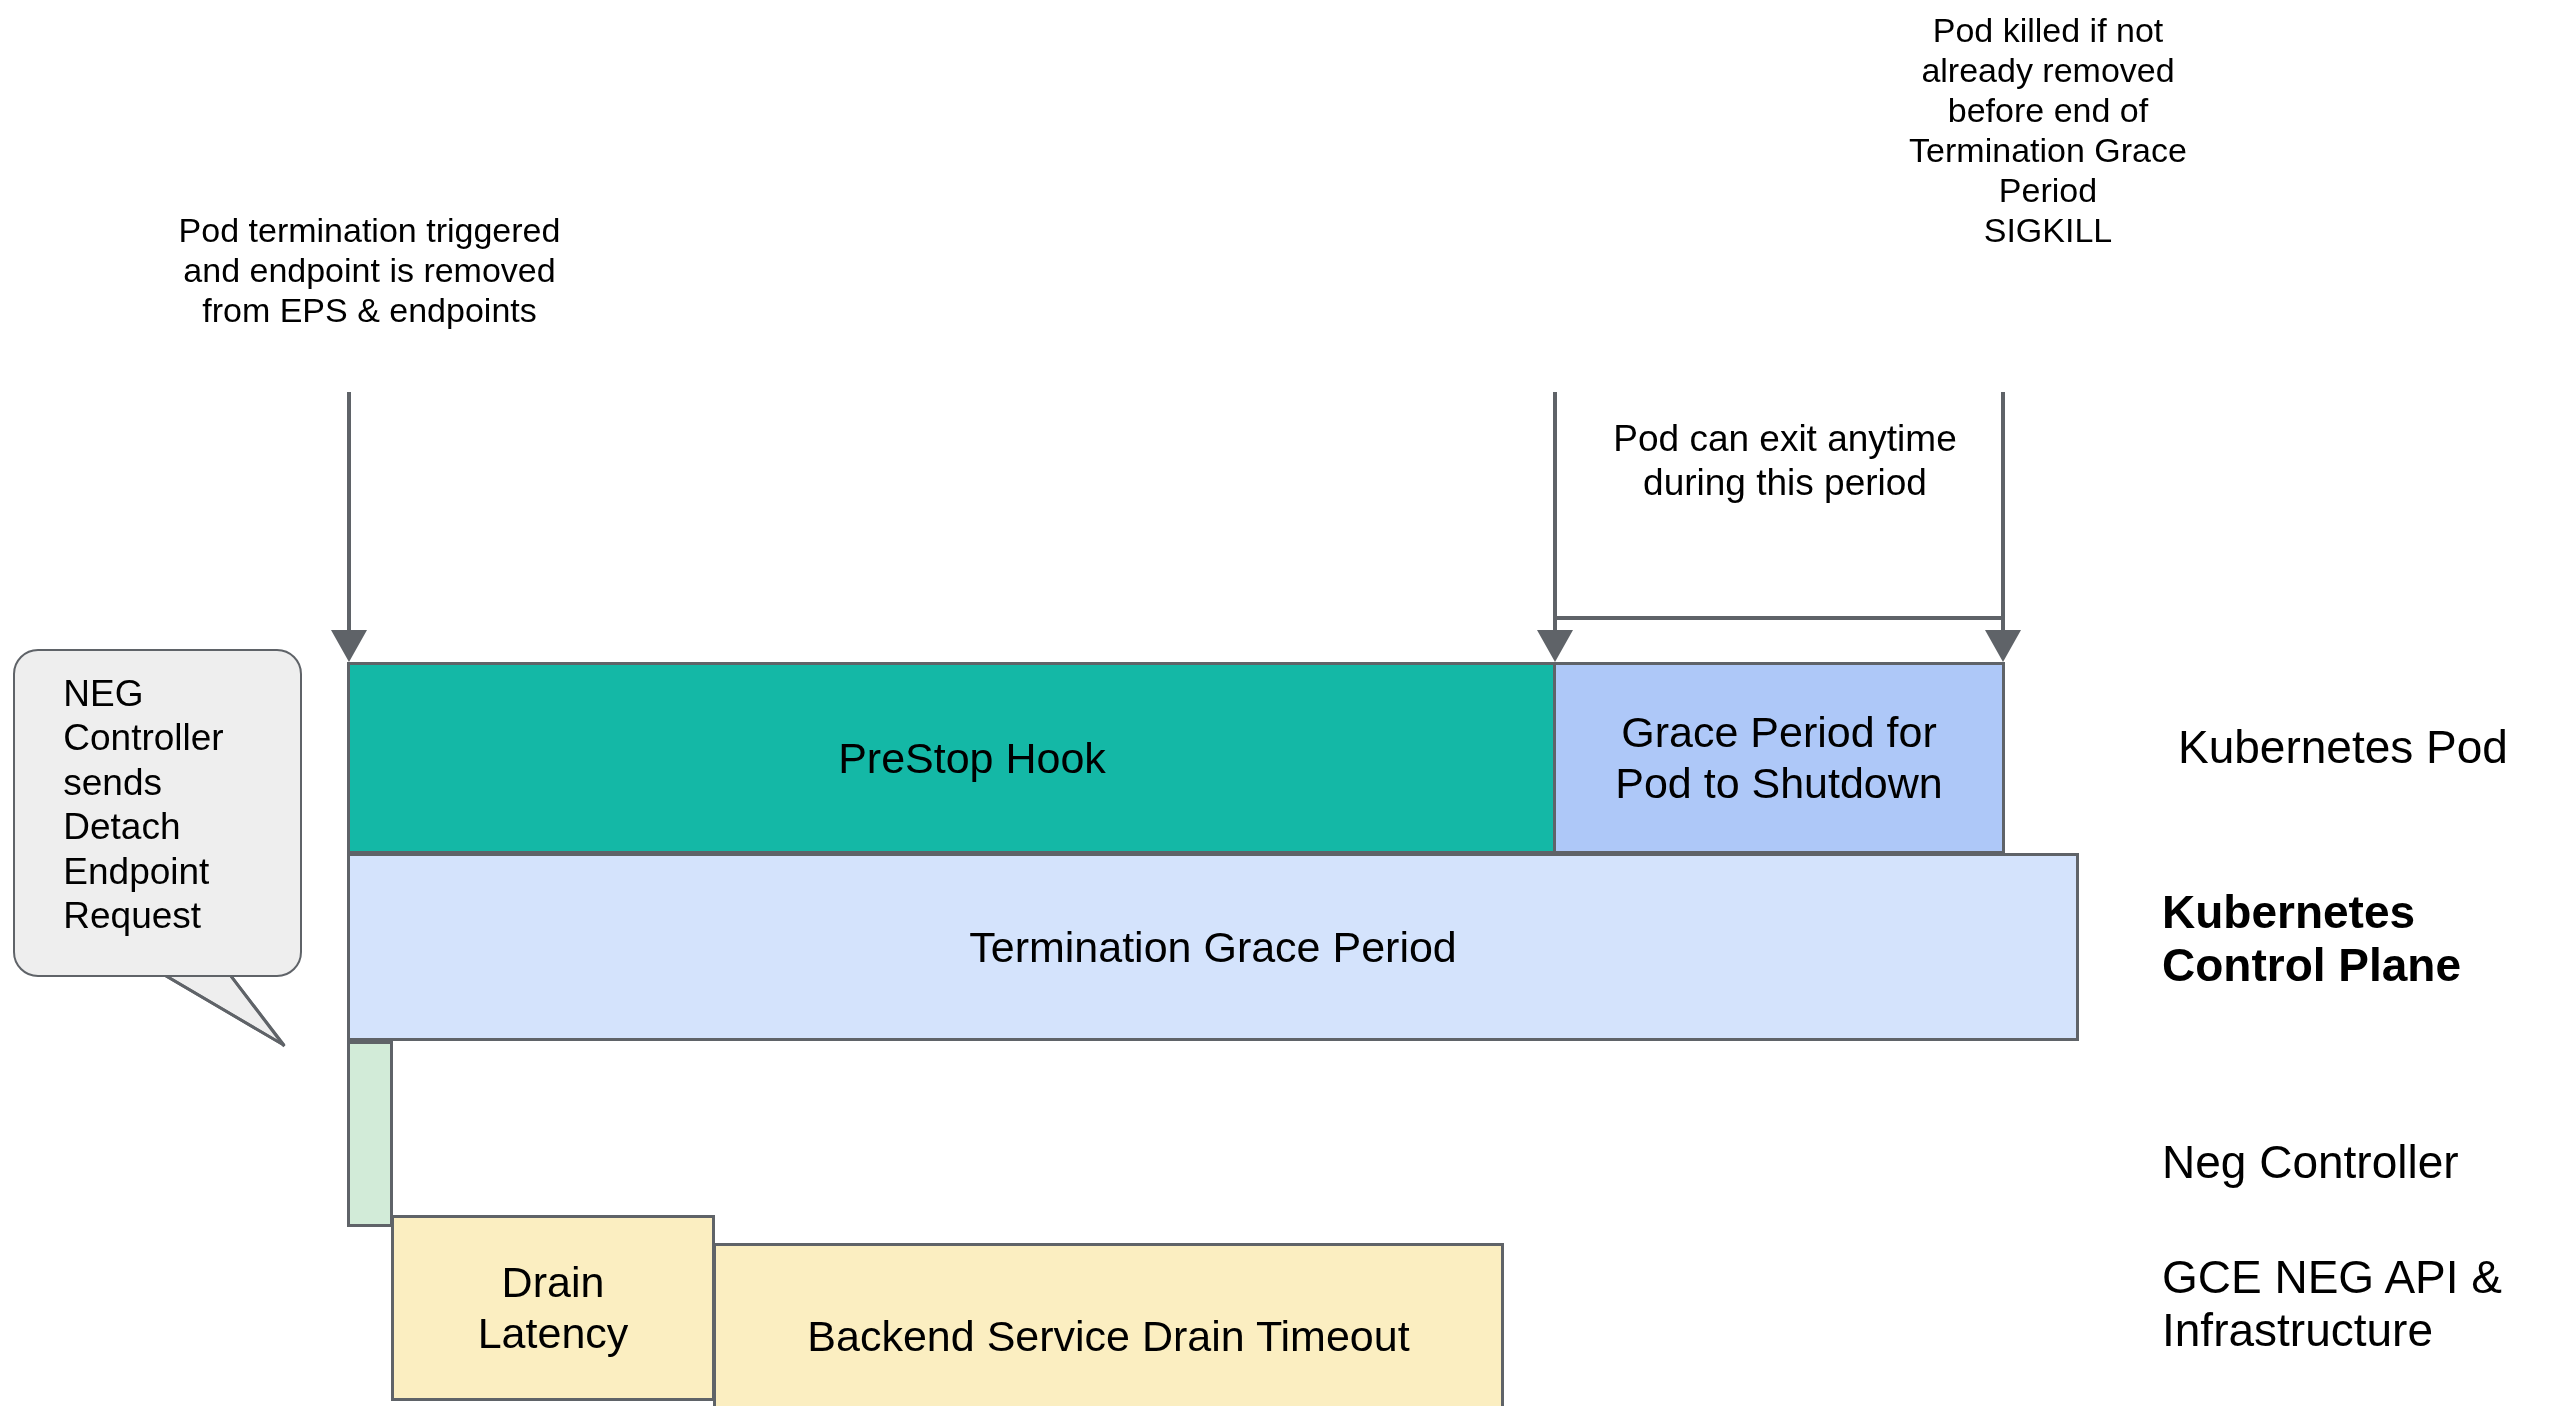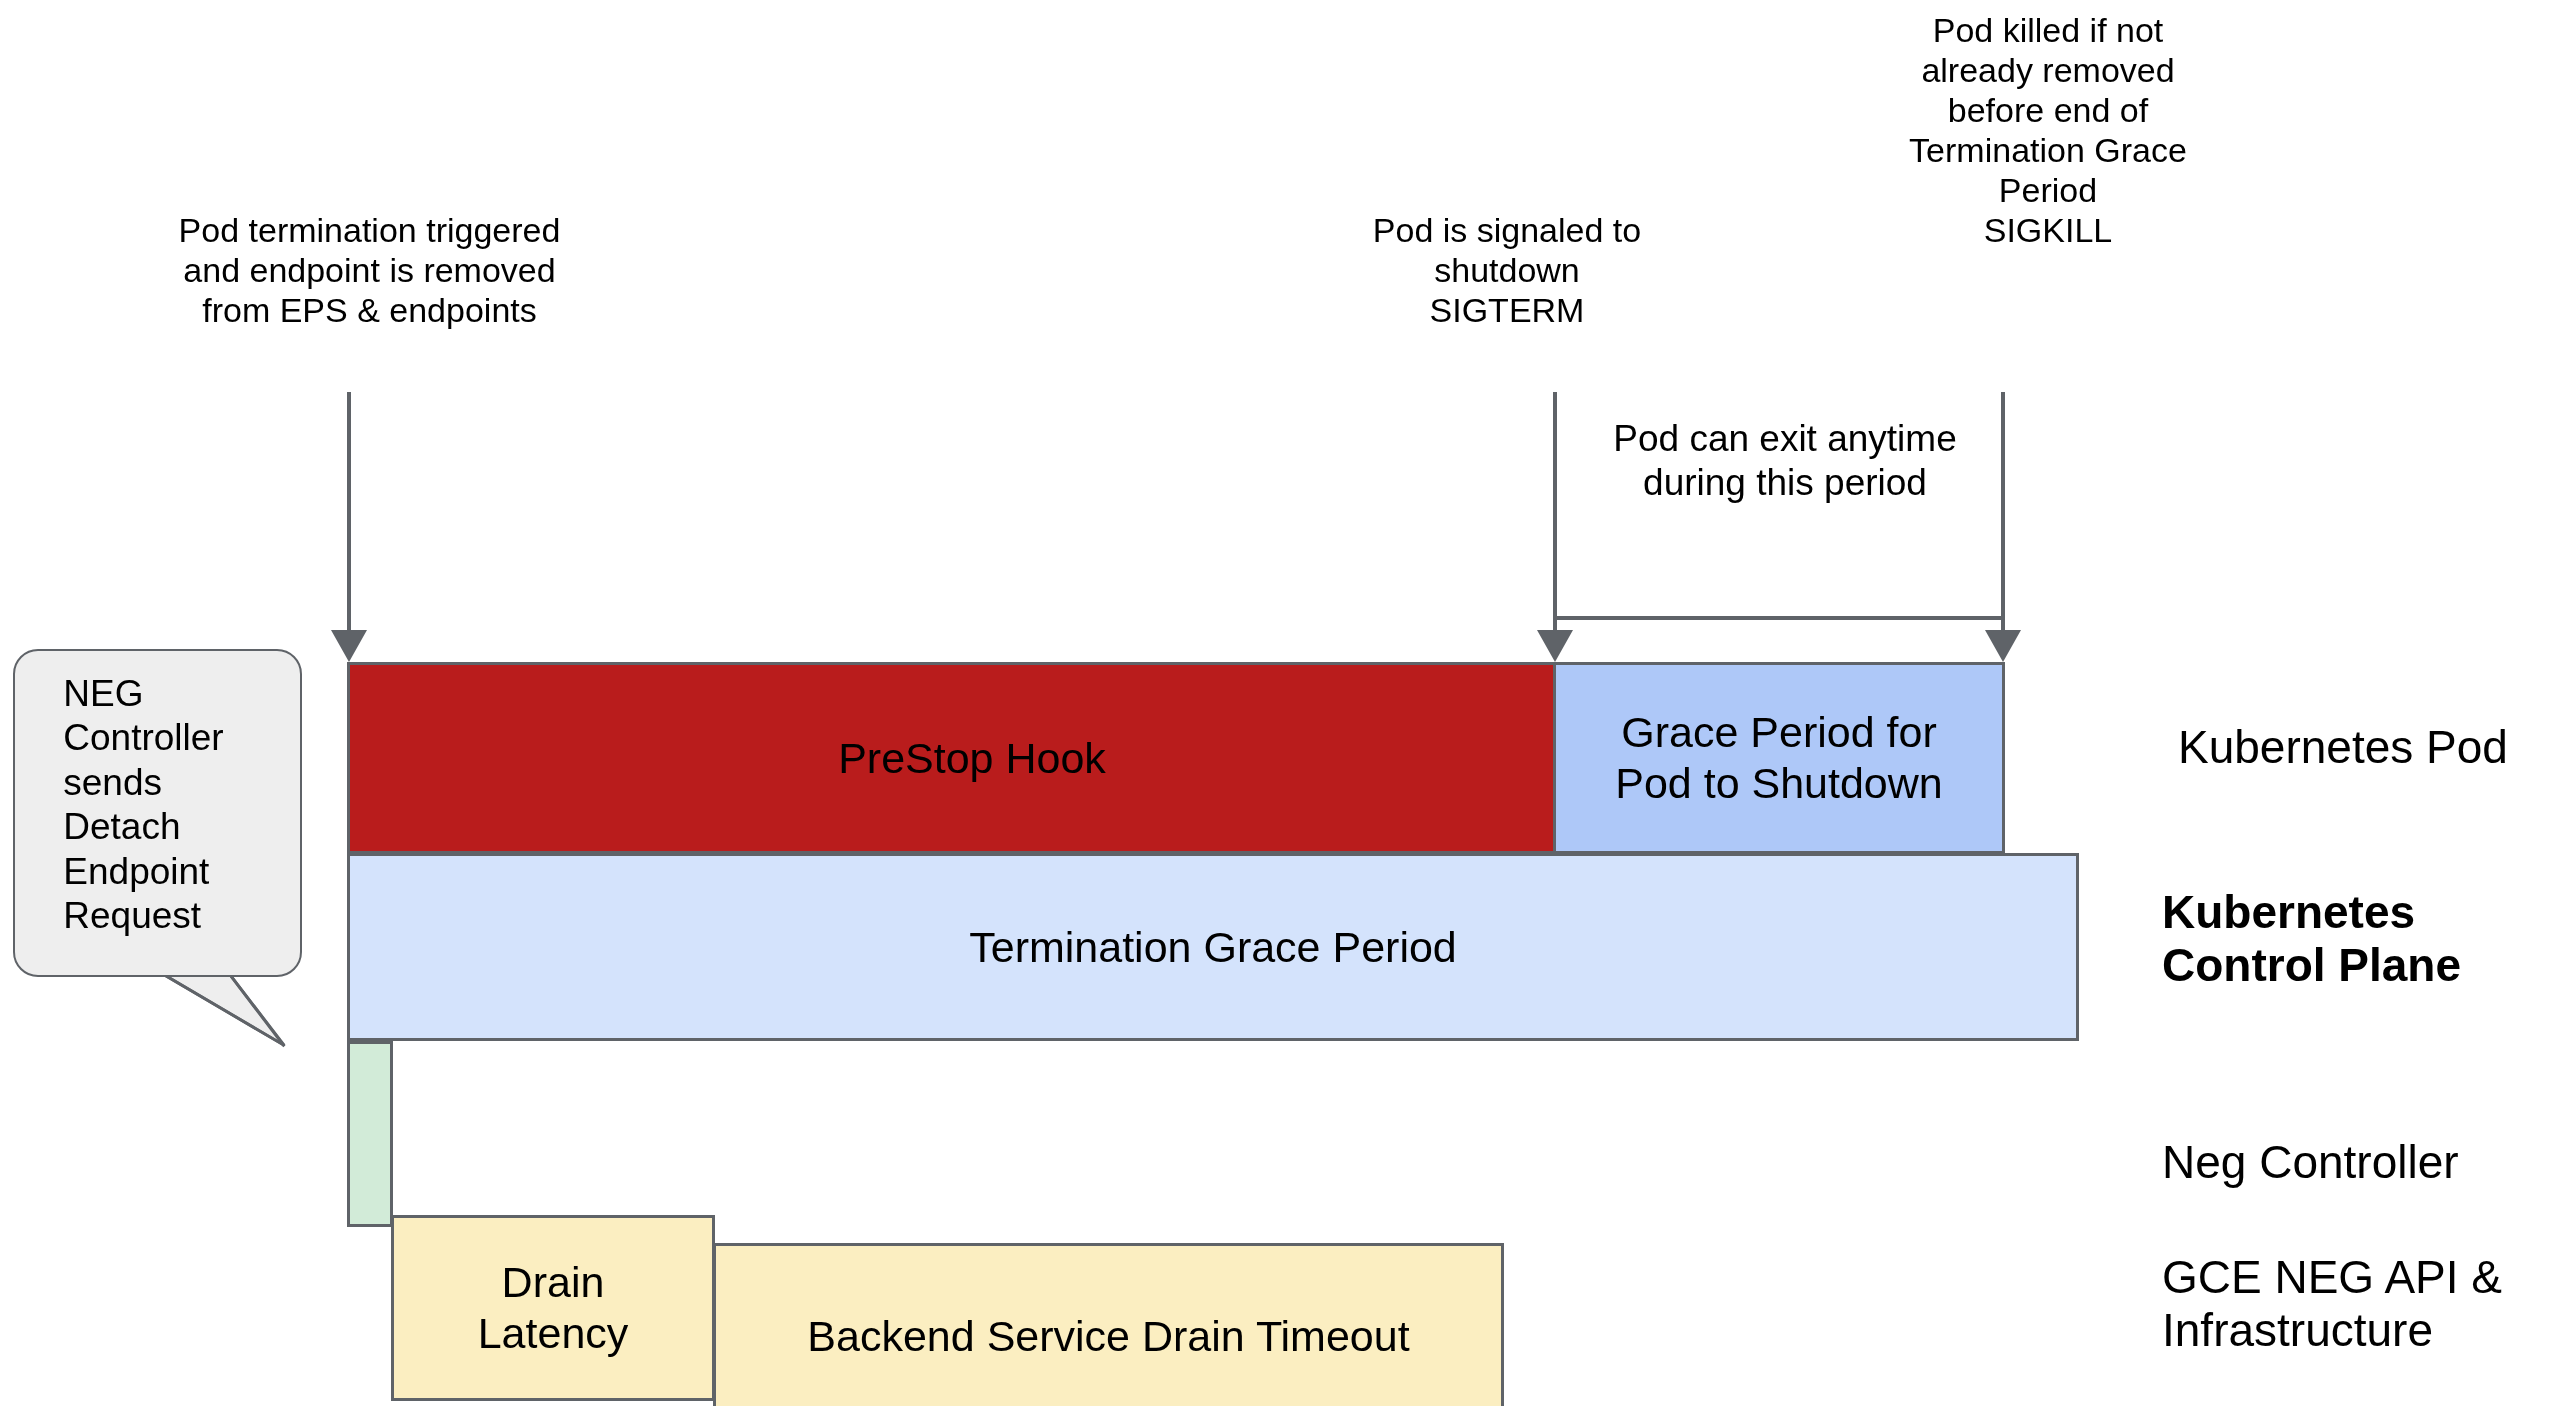--- a/index.html
+++ b/index.html
@@ -65,21 +65,21 @@
     border: 3.8px solid #5f6368;
     display: flex;
     align-items: center;
     justify-content: center;
     text-align: center;
     font-size: 43px;
     line-height: 1.18;
     color: #000000;
     white-space: pre-line;
   }
-  .box-prestop   { background: #b91c1c; padding-left: 40px; }
+  .box-prestop   { background: #14b8a6; padding-left: 40px; }
   .box-grace     { background: #aec8f8; }
   .box-tgp       { background: #d4e3fc; }
   .box-neg       { background: #d2ebd8; }
   .box-yellow    { background: #fbeec1; }
 
   
   .lane-label {
     position: absolute;
     font-size: 46px;
     line-height: 1.16;
@@ -116,23 +116,20 @@
 </style>
 </head>
 <body>
 
 <div id="canvas">
 
   <div class="annot" style="left:47px; top:210px; width:645px;">Pod termination triggered
 and endpoint is removed
 from EPS &amp; endpoints</div>
 
-  <div class="annot" style="left:1270px; top:210px; width:474px;">Pod is signaled to
-shutdown
-SIGTERM</div>
 
   <div class="annot" style="left:1811px; top:9.5px; width:474px;">Pod killed if not
 already removed
 before end of
 Termination Grace
 Period
 SIGKILL</div>
 
   <div class="annot-small" style="left:1562px; top:417px; width:446px;">Pod can exit anytime
 during this period</div>

